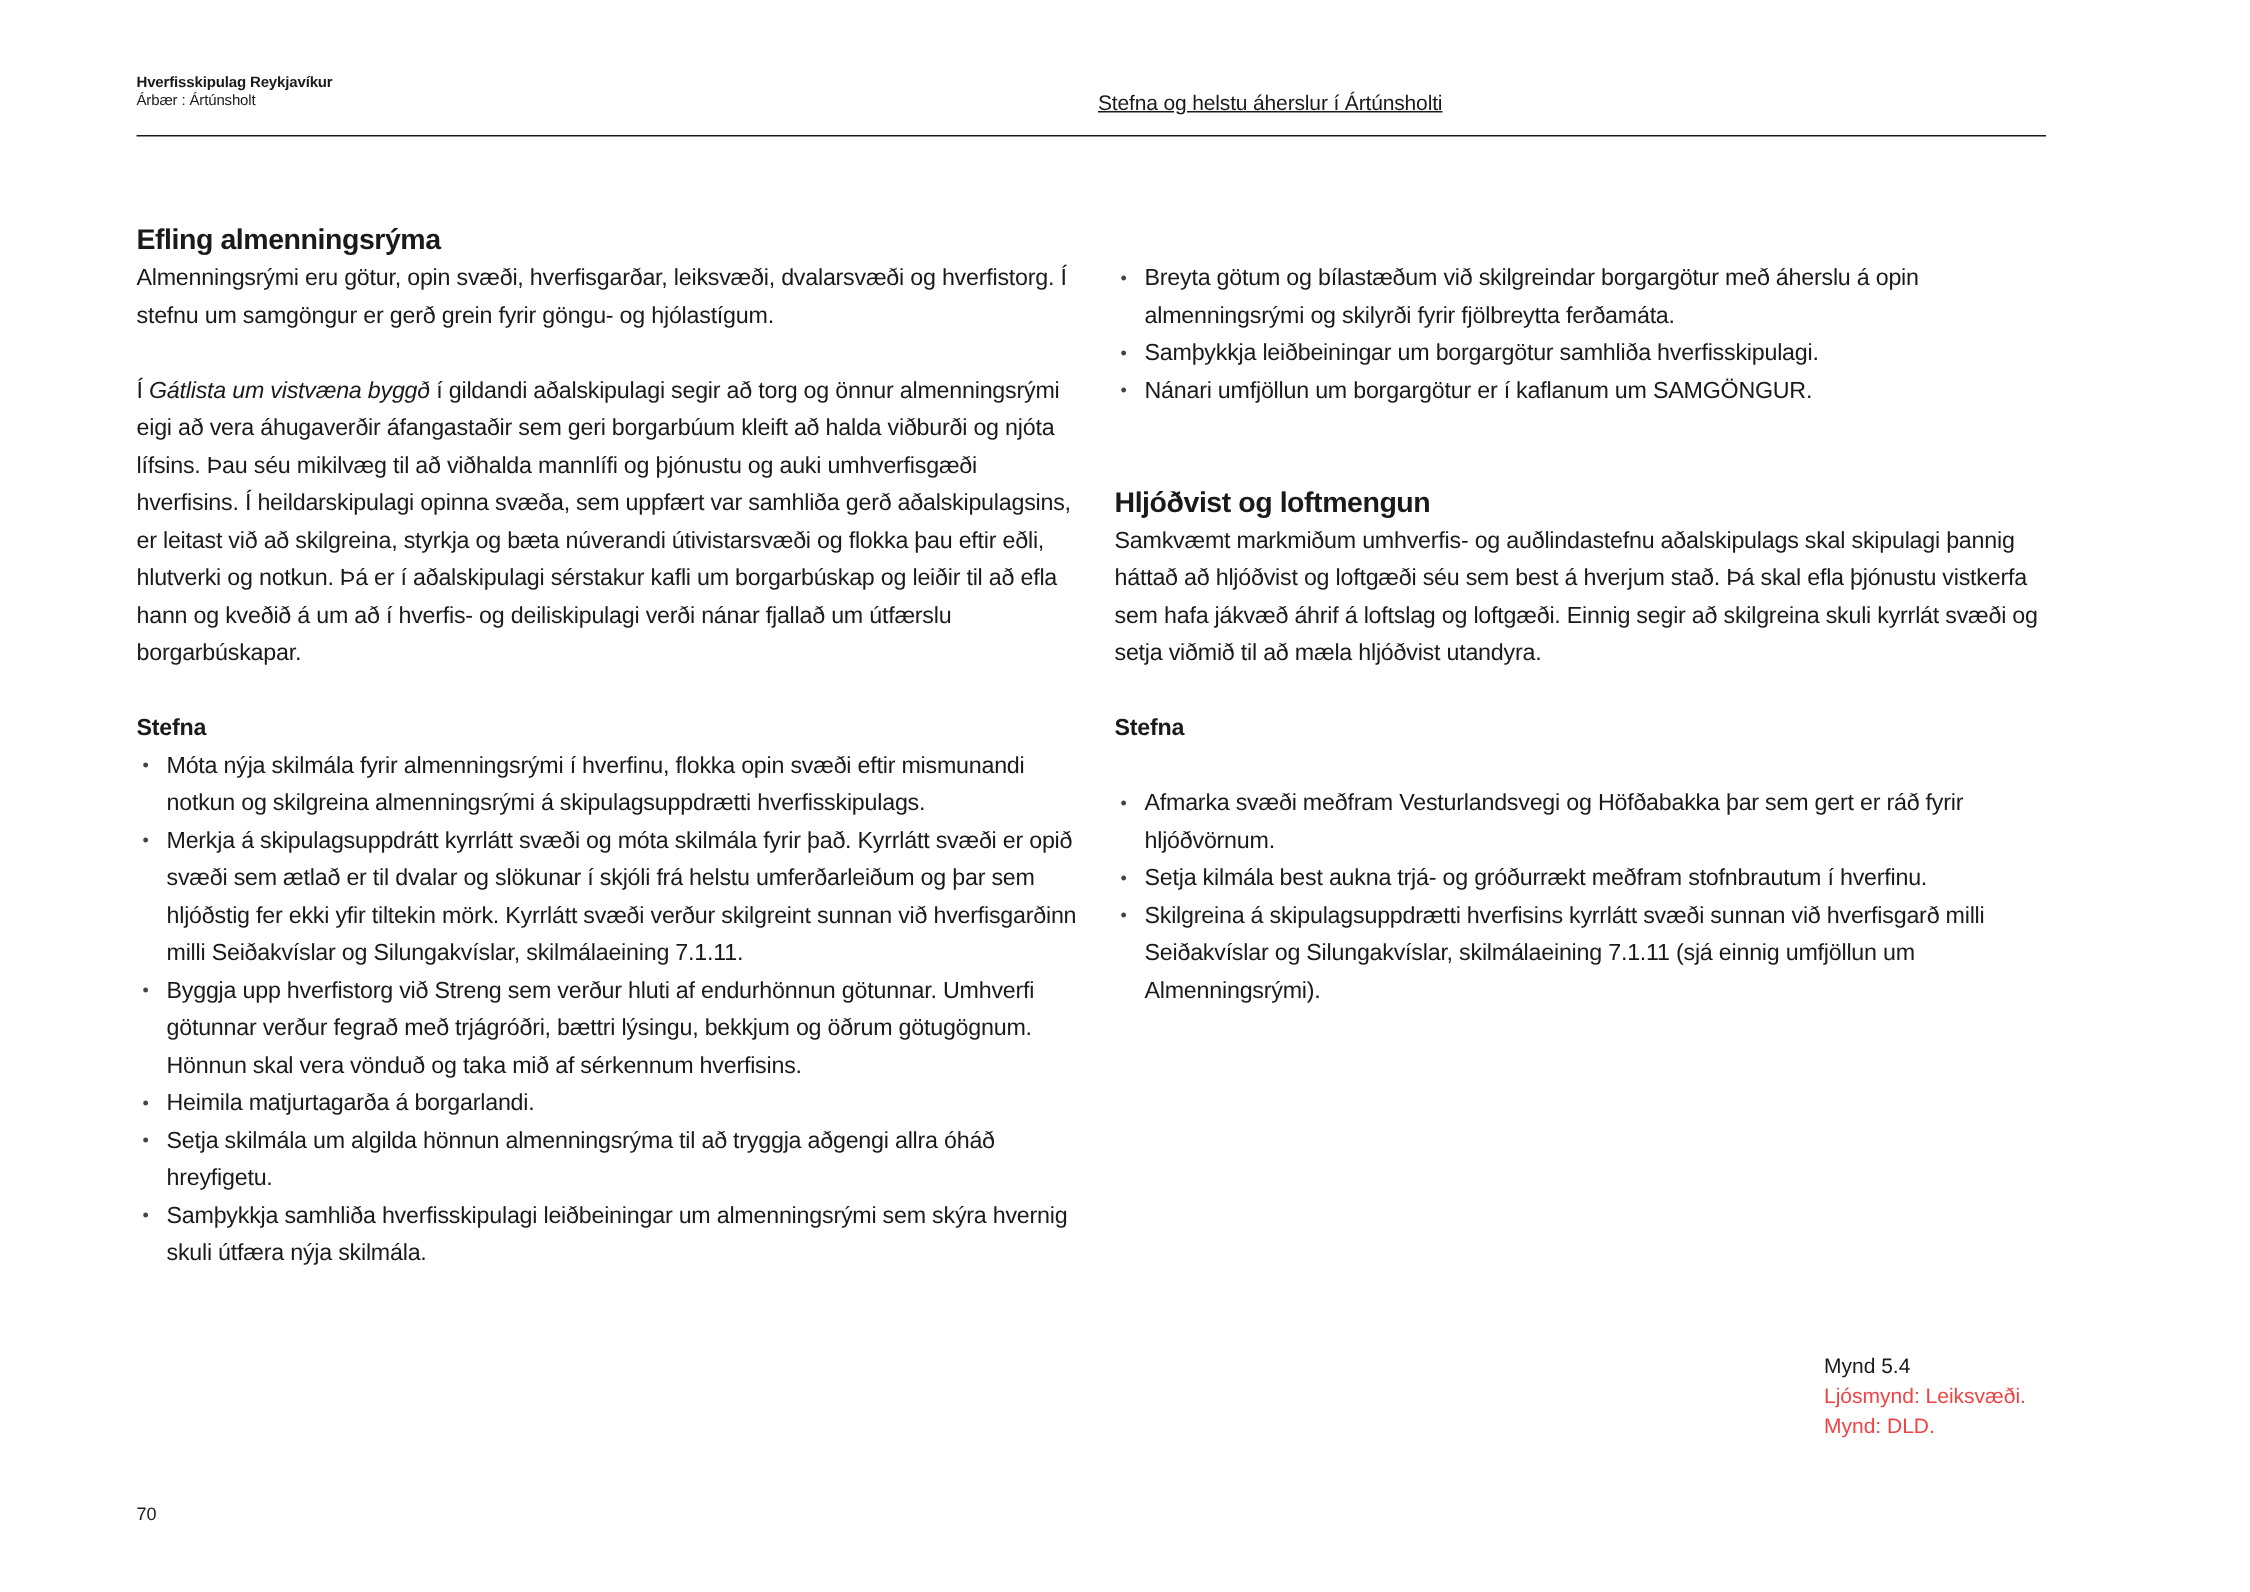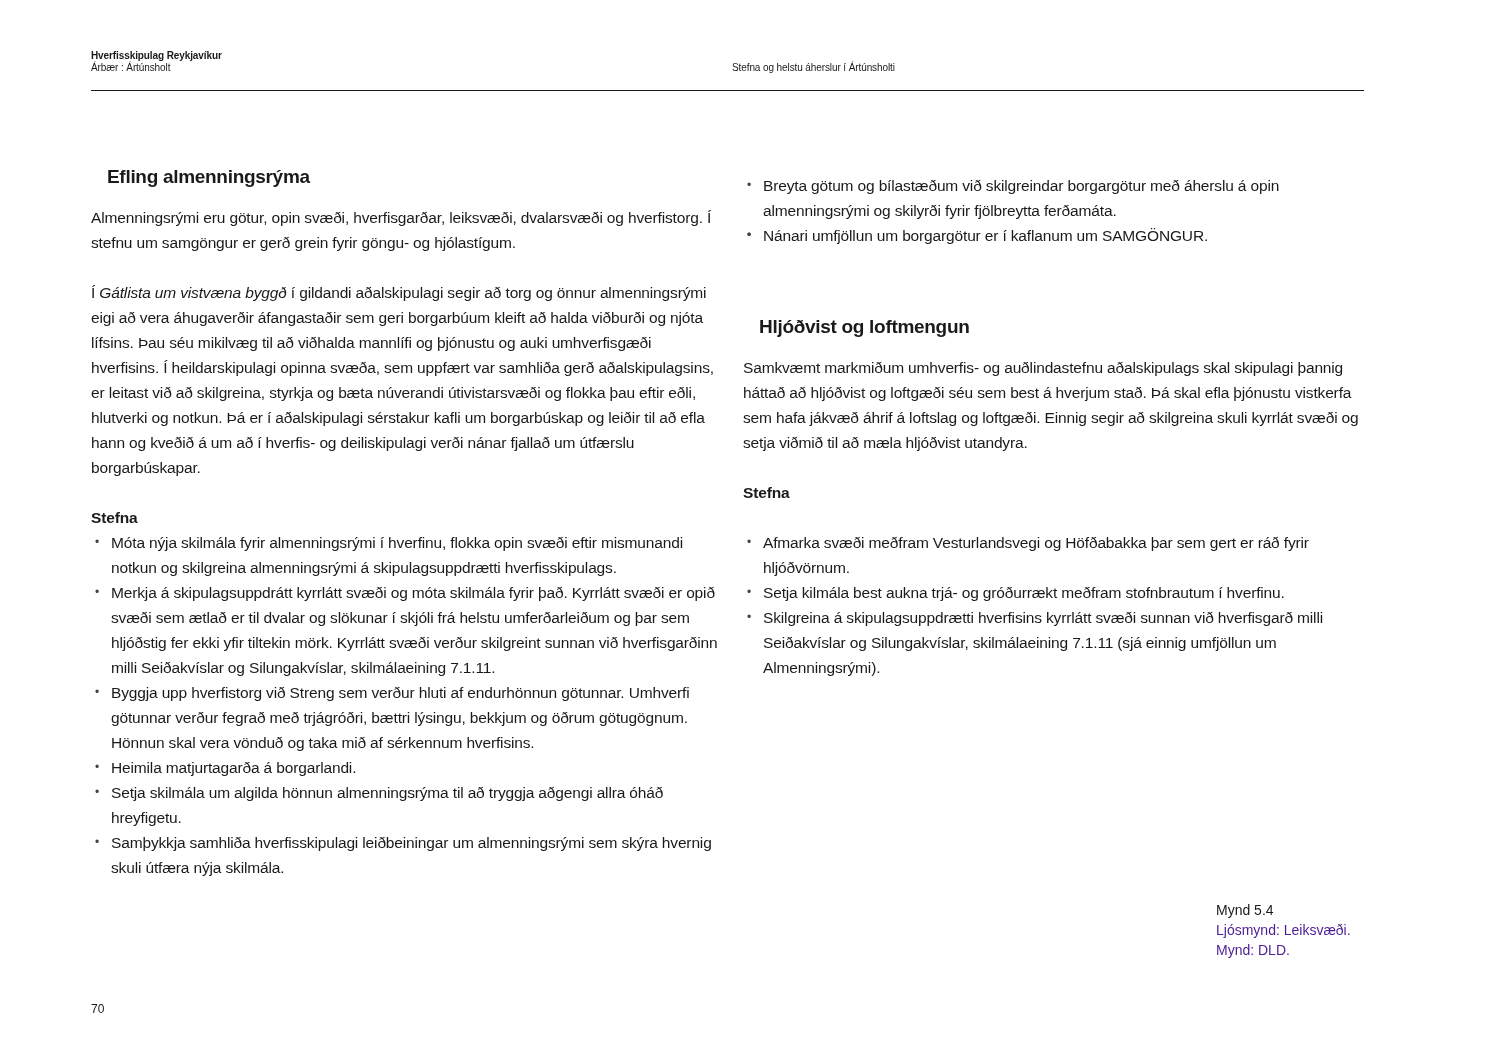--- a/index.html
+++ b/index.html
@@ -37,39 +37,40 @@
       left: 0;
       top: 12px;
       font-size: 10px;
       line-height: 12px;
       letter-spacing: -0.1px;
     }
     .hdr-right {
       position: absolute;
       left: 641px;
       top: 12px;
-      font-size: 10px;
+      font-size: 14px;
       line-height: 12px;
       letter-spacing: -0.1px;
+      text-decoration: underline;
     }
     .col {
       position: absolute;
       top: 148px;
       width: 630px;
       font-size: 15.5px;
       line-height: 25px;
       letter-spacing: -0.15px;
     }
     .col-left { left: 91px; }
     .col-right { left: 743px; top: 173px; }
 
     h2.section-title {
       font-size: 19px;
       font-weight: bold;
-      margin: 16px;
+      margin: 0;
       line-height: 25px;
       letter-spacing: -0.3px;
     }
     h3.sub-title {
       font-size: 15.5px;
       font-weight: bold;
       margin: 0;
       line-height: 25px;
     }
     p {
@@ -96,21 +97,21 @@
     em { font-style: italic; }
 
     .caption {
       position: absolute;
       left: 1216px;
       top: 900px;
       font-size: 14px;
       line-height: 20px;
     }
     .caption .cap-title { font-weight: normal; color: #1a1a1a; }
-    .caption .cap-line { color: #4c1d95; }
+    .caption .cap-line { color: #ef4444; }
 
     .page-number {
       position: absolute;
       left: 91px;
       top: 1002px;
       font-size: 12px;
       line-height: 14px;
     }
   </style>
 </head>
@@ -135,21 +136,21 @@
     <li><span class="bullet">•</span><span>Byggja upp hverfistorg við Streng sem verður hluti af endurhönnun götunnar. Umhverfi götunnar verður fegrað með trjágróðri, bættri lýsingu, bekkjum og öðrum götugögnum. Hönnun skal vera vönduð og taka mið af sérkennum hverfisins.</span></li>
     <li><span class="bullet">•</span><span>Heimila matjurtagarða á borgarlandi.</span></li>
     <li><span class="bullet">•</span><span>Setja skilmála um algilda hönnun almenningsrýma til að tryggja aðgengi allra óháð hreyfigetu.</span></li>
     <li><span class="bullet">•</span><span>Samþykkja samhliða hverfisskipulagi leiðbeiningar um almenningsrými sem skýra hvernig skuli útfæra nýja skilmála.</span></li>
   </ul>
 </div>
 
 <div class="col col-right">
   <ul class="bullets">
     <li><span class="bullet">•</span><span>Breyta götum og bílastæðum við skilgreindar borgargötur með áherslu á opin almenningsrými og skilyrði fyrir fjölbreytta ferðamáta.</span></li>
-    <li><span class="bullet">•</span></li>
+    <li><span class="bullet">•</span><span>Samþykkja leiðbeiningar um borgargötur samhliða hverfisskipulagi.</span></li>
     <li><span class="bullet">•</span><span>Nánari umfjöllun um borgargötur er í kaflanum um SAMGÖNGUR.</span></li>
   </ul>
   <div class="gap2"></div>
   <h2 class="section-title">Hljóðvist og loftmengun</h2>
   <p>Samkvæmt markmiðum umhverfis- og auðlindastefnu aðalskipulags skal skipulagi þannig háttað að hljóðvist og loftgæði séu sem best á hverjum stað. Þá skal efla þjónustu vistkerfa sem hafa jákvæð áhrif á loftslag og loftgæði. Einnig segir að skilgreina skuli kyrrlát svæði og setja viðmið til að mæla hljóðvist utandyra.</p>
   <div class="gap"></div>
   <h3 class="sub-title">Stefna</h3>
   <div class="gap"></div>
   <ul class="bullets">
     <li><span class="bullet">•</span><span>Afmarka svæði meðfram Vesturlandsvegi og Höfðabakka þar sem gert er ráð fyrir hljóðvörnum.</span></li>

